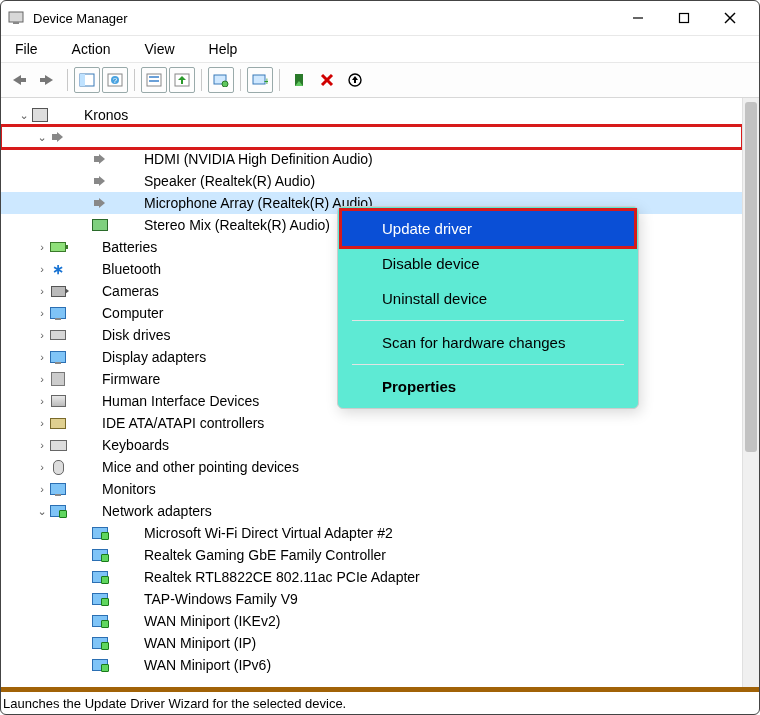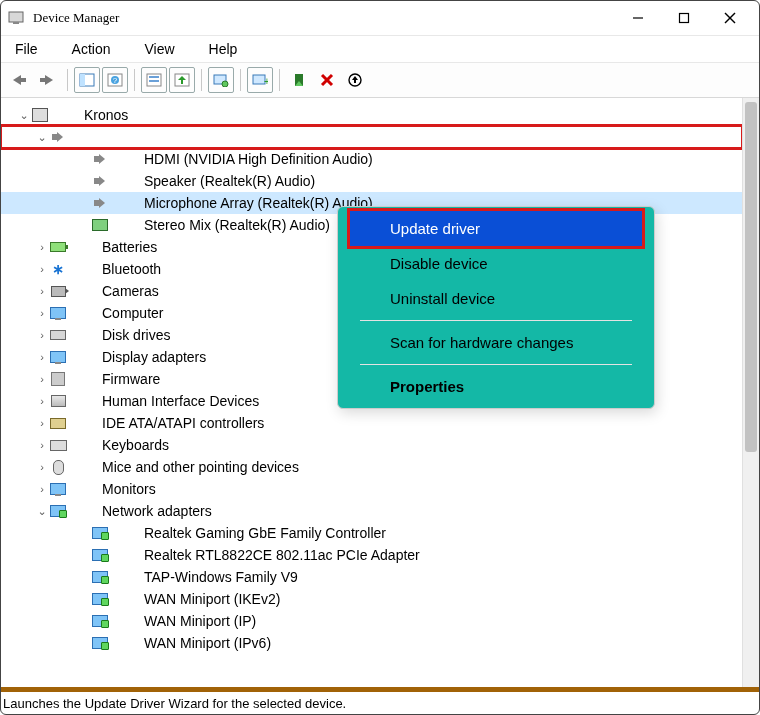--- a/index.html
+++ b/index.html
@@ -16,21 +16,21 @@
     border: 1px solid #444; border-radius: 6px;
     display: flex; flex-direction: column;
     background: #fff;
     position: relative;
   }
   .titlebar {
     height: 34px; display: flex; align-items: center;
     padding: 0 6px; border-bottom: 1px solid #e8e8e8;
   }
   .titlebar .title-icon { width: 18px; height: 18px; margin-right: 8px; display:flex;align-items:center;justify-content:center;}
-  .titlebar .title-text { flex: 0 0 auto; font-size: 13px; font-family: Liberation Serif, serif; }
+  .titlebar .title-text { flex: 0 0 auto; font-size: 13px; }
   .titlebar .spacer { flex: 1; }
   .win-controls { display: flex; }
   .win-btn { width: 46px; height: 30px; display:flex;align-items:center;justify-content:center; }
   .menubar {
     height: 26px; display: flex; align-items: center; gap: 34px;
     padding: 0 14px; font-size: 14px; border-bottom: 1px solid #e8e8e8;
   }
   .menu-item { }
   .toolbar {
     height: 30px; display: flex; align-items: center; gap: 2px;
@@ -64,24 +64,24 @@
   .lvl0 { padding-left:16px;}
   .lvl1 { padding-left:34px;}
   .lvl2 { padding-left:76px;}
   .selected { background:#cde8ff; }
   .selected .lbl { }
 
   .highlight-red { outline: 3px solid #d71a1a; outline-offset: -1px; }
 
   .ctx-menu {
     position:absolute; left:336px; top:108px;
-    width:292px; background:#14b8a6;
+    width:292px; background:#5eead4;
     border:1px solid #ccc; border-radius:6px;
     box-shadow: 2px 4px 14px rgba(0,0,0,0.15);
-    padding:4px 12px;
+    padding:4px 4px;
     font-size:15px;
   }
   .ctx-item { padding:9px 40px; }
   .ctx-item.hl { background:#0a4fd6; color:#fff; outline:3px solid #d71a1a;}
   .ctx-sep { height:1px; background:#e3e3e3; margin:4px 10px;}
   .ctx-item.prop { font-weight:700;}
 
   .statusbar {
     height:22px; border-top:5px solid #a16207; font-size:13px;
     display:flex; align-items:center; padding:0 2px;
@@ -355,20 +355,27 @@
           <span class="icn">
             <div class="ico-net"></div>
           </span>
           <span class="lbl">Network adapters</span>
         </div>
         <div class="node lvl2">
           <span class="exp"></span>
           <span class="icn">
             <div class="ico-net"></div>
           </span>
+          <span class="lbl">Microsoft Wi-Fi Direct Virtual Adapter #2</span>
+        </div>
+        <div class="node lvl2">
+          <span class="exp"></span>
+          <span class="icn">
+            <div class="ico-net"></div>
+          </span>
           <span class="lbl">Realtek Gaming GbE Family Controller</span>
         </div>
         <div class="node lvl2">
           <span class="exp"></span>
           <span class="icn">
             <div class="ico-net"></div>
           </span>
           <span class="lbl">Realtek RTL8822CE 802.11ac PCIe Adapter</span>
         </div>
         <div class="node lvl2">

